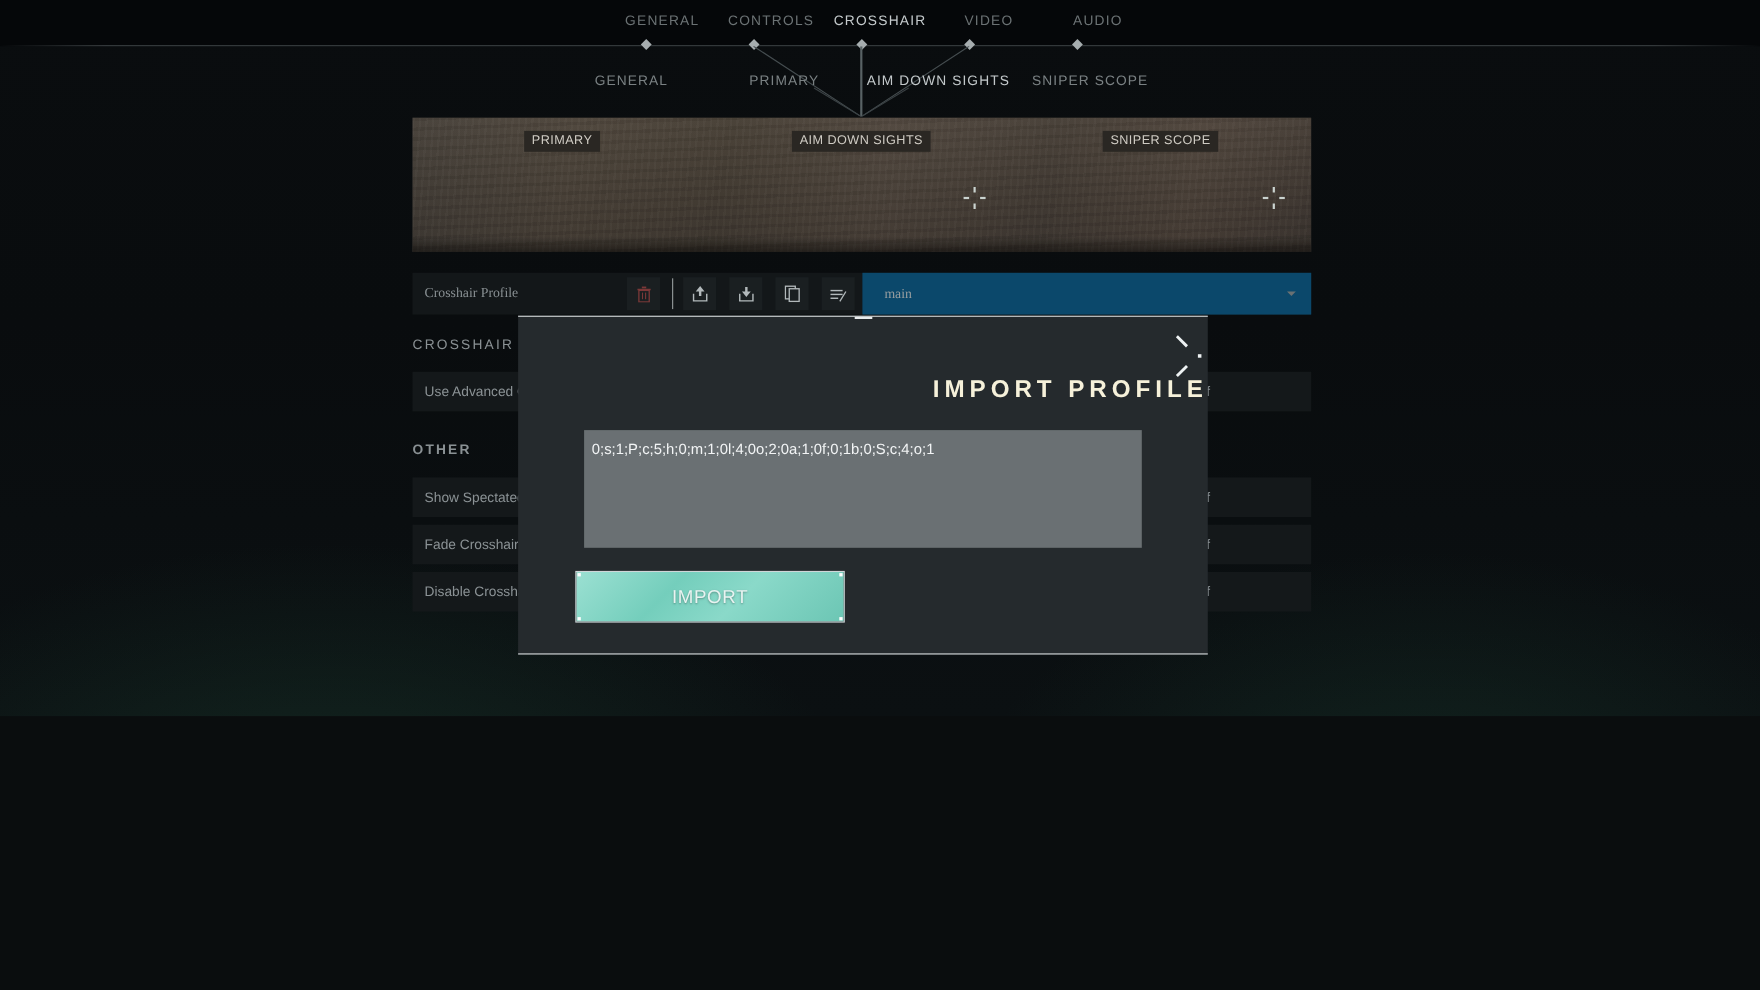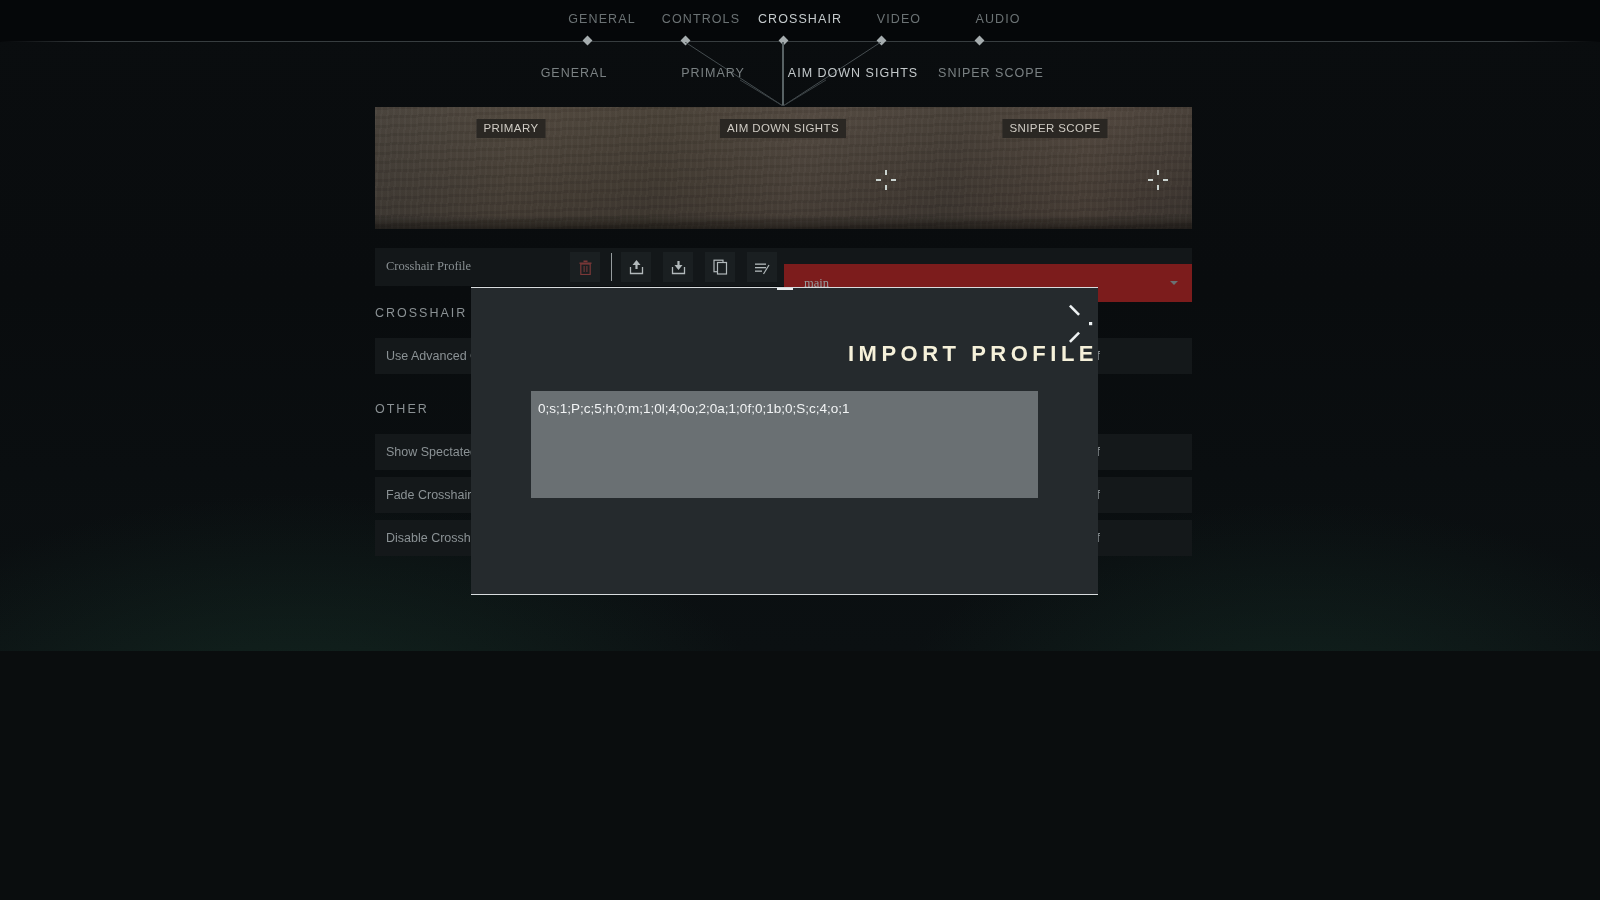--- a/index.html
+++ b/index.html
@@ -93,22 +93,22 @@
   .tb-label {
     position: absolute; left: 11px; top: 11px;
     font-size: 12.5px; color: #8c9396;
   }
   .tb-btn {
     position: absolute; top: 4px; width: 30px; height: 30px;
     background: #1b2022; display: flex; align-items: center; justify-content: center;
   }
   .tb-sep { position: absolute; top: 5px; width: 1px; height: 28px; background: #9aa0a2; }
   .tb-select {
-    position: absolute; left: 409px; top: 16px; width: 408px; height: 38px;
-    background: #7f1d1d;
+    position: absolute; left: 409px; top: 0; width: 408px; height: 38px;
+    background: #0c4a6e;
   }
   .tb-select-val { position: absolute; left: 20px; top: 12px; font-size: 12.5px; color: #9aa1a3; }
   .tb-caret {
     position: absolute; right: 14px; top: 17px;
     width: 0; height: 0; border-left: 4px solid transparent; border-right: 4px solid transparent;
     border-top: 4px solid #6d7476;
   }
 
   
   .sec-title {
@@ -290,21 +290,21 @@
       <div class="tb-caret"></div>
     </div>
   </div>
 
   <div id="settings-area">
       <div class="sec-title" style="top: 306px;">CROSSHAIR</div>
       <div class="row" style="top: 338px;">
         <div class="row-label">Use Advanced Options</div>
         <div class="row-val">Off</div>
       </div>
-      <div class="sec-title" style="top: 402px;">OTHER</div>
+      <div class="sec-title" style="top: 402px; font-weight: bold;">OTHER</div>
       <div class="row" style="top: 434px;">
         <div class="row-label">Show Spectated Player's Crosshair</div>
         <div class="row-val">Off</div>
       </div>
       <div class="row" style="top: 477px;">
         <div class="row-label">Fade Crosshair With Firing Error</div>
         <div class="row-val">Off</div>
       </div>
       <div class="row" style="top: 520px;">
         <div class="row-label">Disable Crosshair Inner Lines</div>
@@ -350,17 +350,24 @@
       <rect x="9" y="36" width="13" height="2.6" fill="#eef2f3" transform="rotate(-45 15.5 37.3)"></rect>
       <rect x="30" y="22" width="3.2" height="3.2" fill="#eef2f3"></rect>
     </svg>
 
     <div class="modal-title">IMPORT PROFILE</div>
 
     <div class="modal-input">
       <div class="modal-input-text">0;s;1;P;c;5;h;0;m;1;0l;4;0o;2;0a;1;0f;0;1b;0;S;c;4;o;1</div>
     </div>
 
+    <div class="modal-btn btn-import">
+      <span>IMPORT</span>
+      <div class="btn-corner" style="left:1px;top:1px"></div>
+      <div class="btn-corner" style="right:1px;top:1px"></div>
+      <div class="btn-corner" style="left:1px;bottom:1px"></div>
+      <div class="btn-corner" style="right:1px;bottom:1px"></div>
+    </div>
 
   </div>
 
 
 </div>
 
 </body></html>

